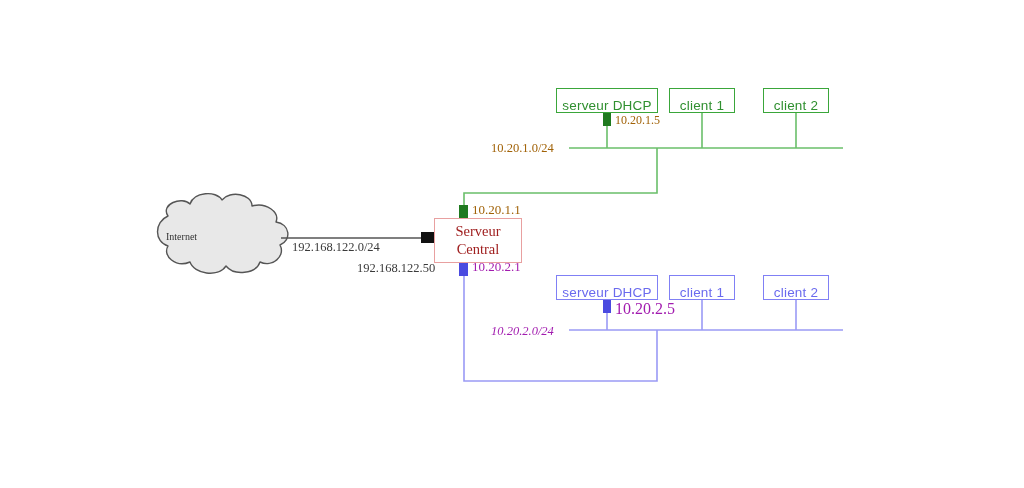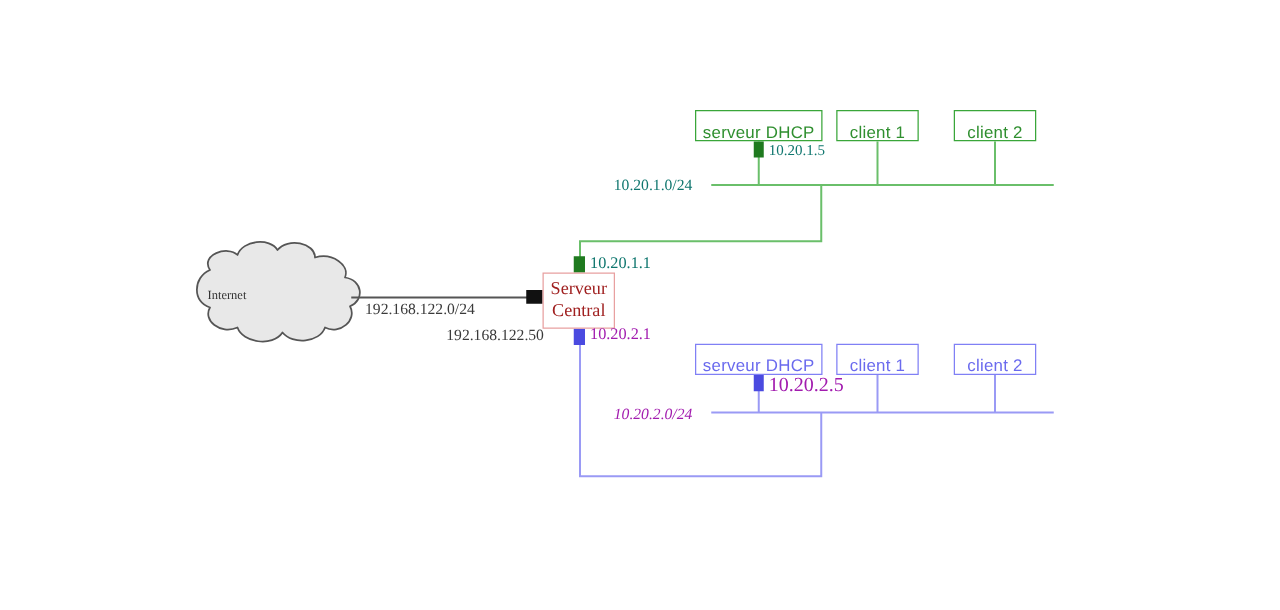--- a/index.html
+++ b/index.html
@@ -22,32 +22,32 @@
   .node-box.green{border:1.2px solid #3aa63a;color:#2f8f2f;}
   .node-box.blue{border:1.2px solid #8080f5;color:#6a6aee;}
   .node-label{
     font-family:"Liberation Sans", sans-serif;
     font-size:13.5px;letter-spacing:.2px;line-height:1;
   }
 
   
   .server-box{
     position:absolute;
-    left:434px;top:218px;width:58px;height:45px;
+    left:434px;top:218px;width:88px;height:45px;
     border:1.3px solid #e8a0a0;background:#ffffff;
     box-sizing:border-box;
     display:flex;flex-direction:column;align-items:center;justify-content:center;
     font-family:"Liberation Serif", serif;
     color:#a02020;font-size:14.5px;line-height:1.18;
   }
 
   
   .lbl{position:absolute;white-space:nowrap;line-height:1;}
   .lbl.serif{font-family:"Liberation Serif", serif;}
-  .lbl.green{color:#0f766e;}
+  .lbl.green{color:#a16207;}
   .lbl.blue{color:#a21caf;}
   .lbl.black{color:#3a3a3a;}
   .cloud-label{
     position:absolute;
     font-family:"Liberation Serif", serif;
     color:#333333;font-size:10px;white-space:nowrap;
   }
 </style>
 </head>
 <body>

